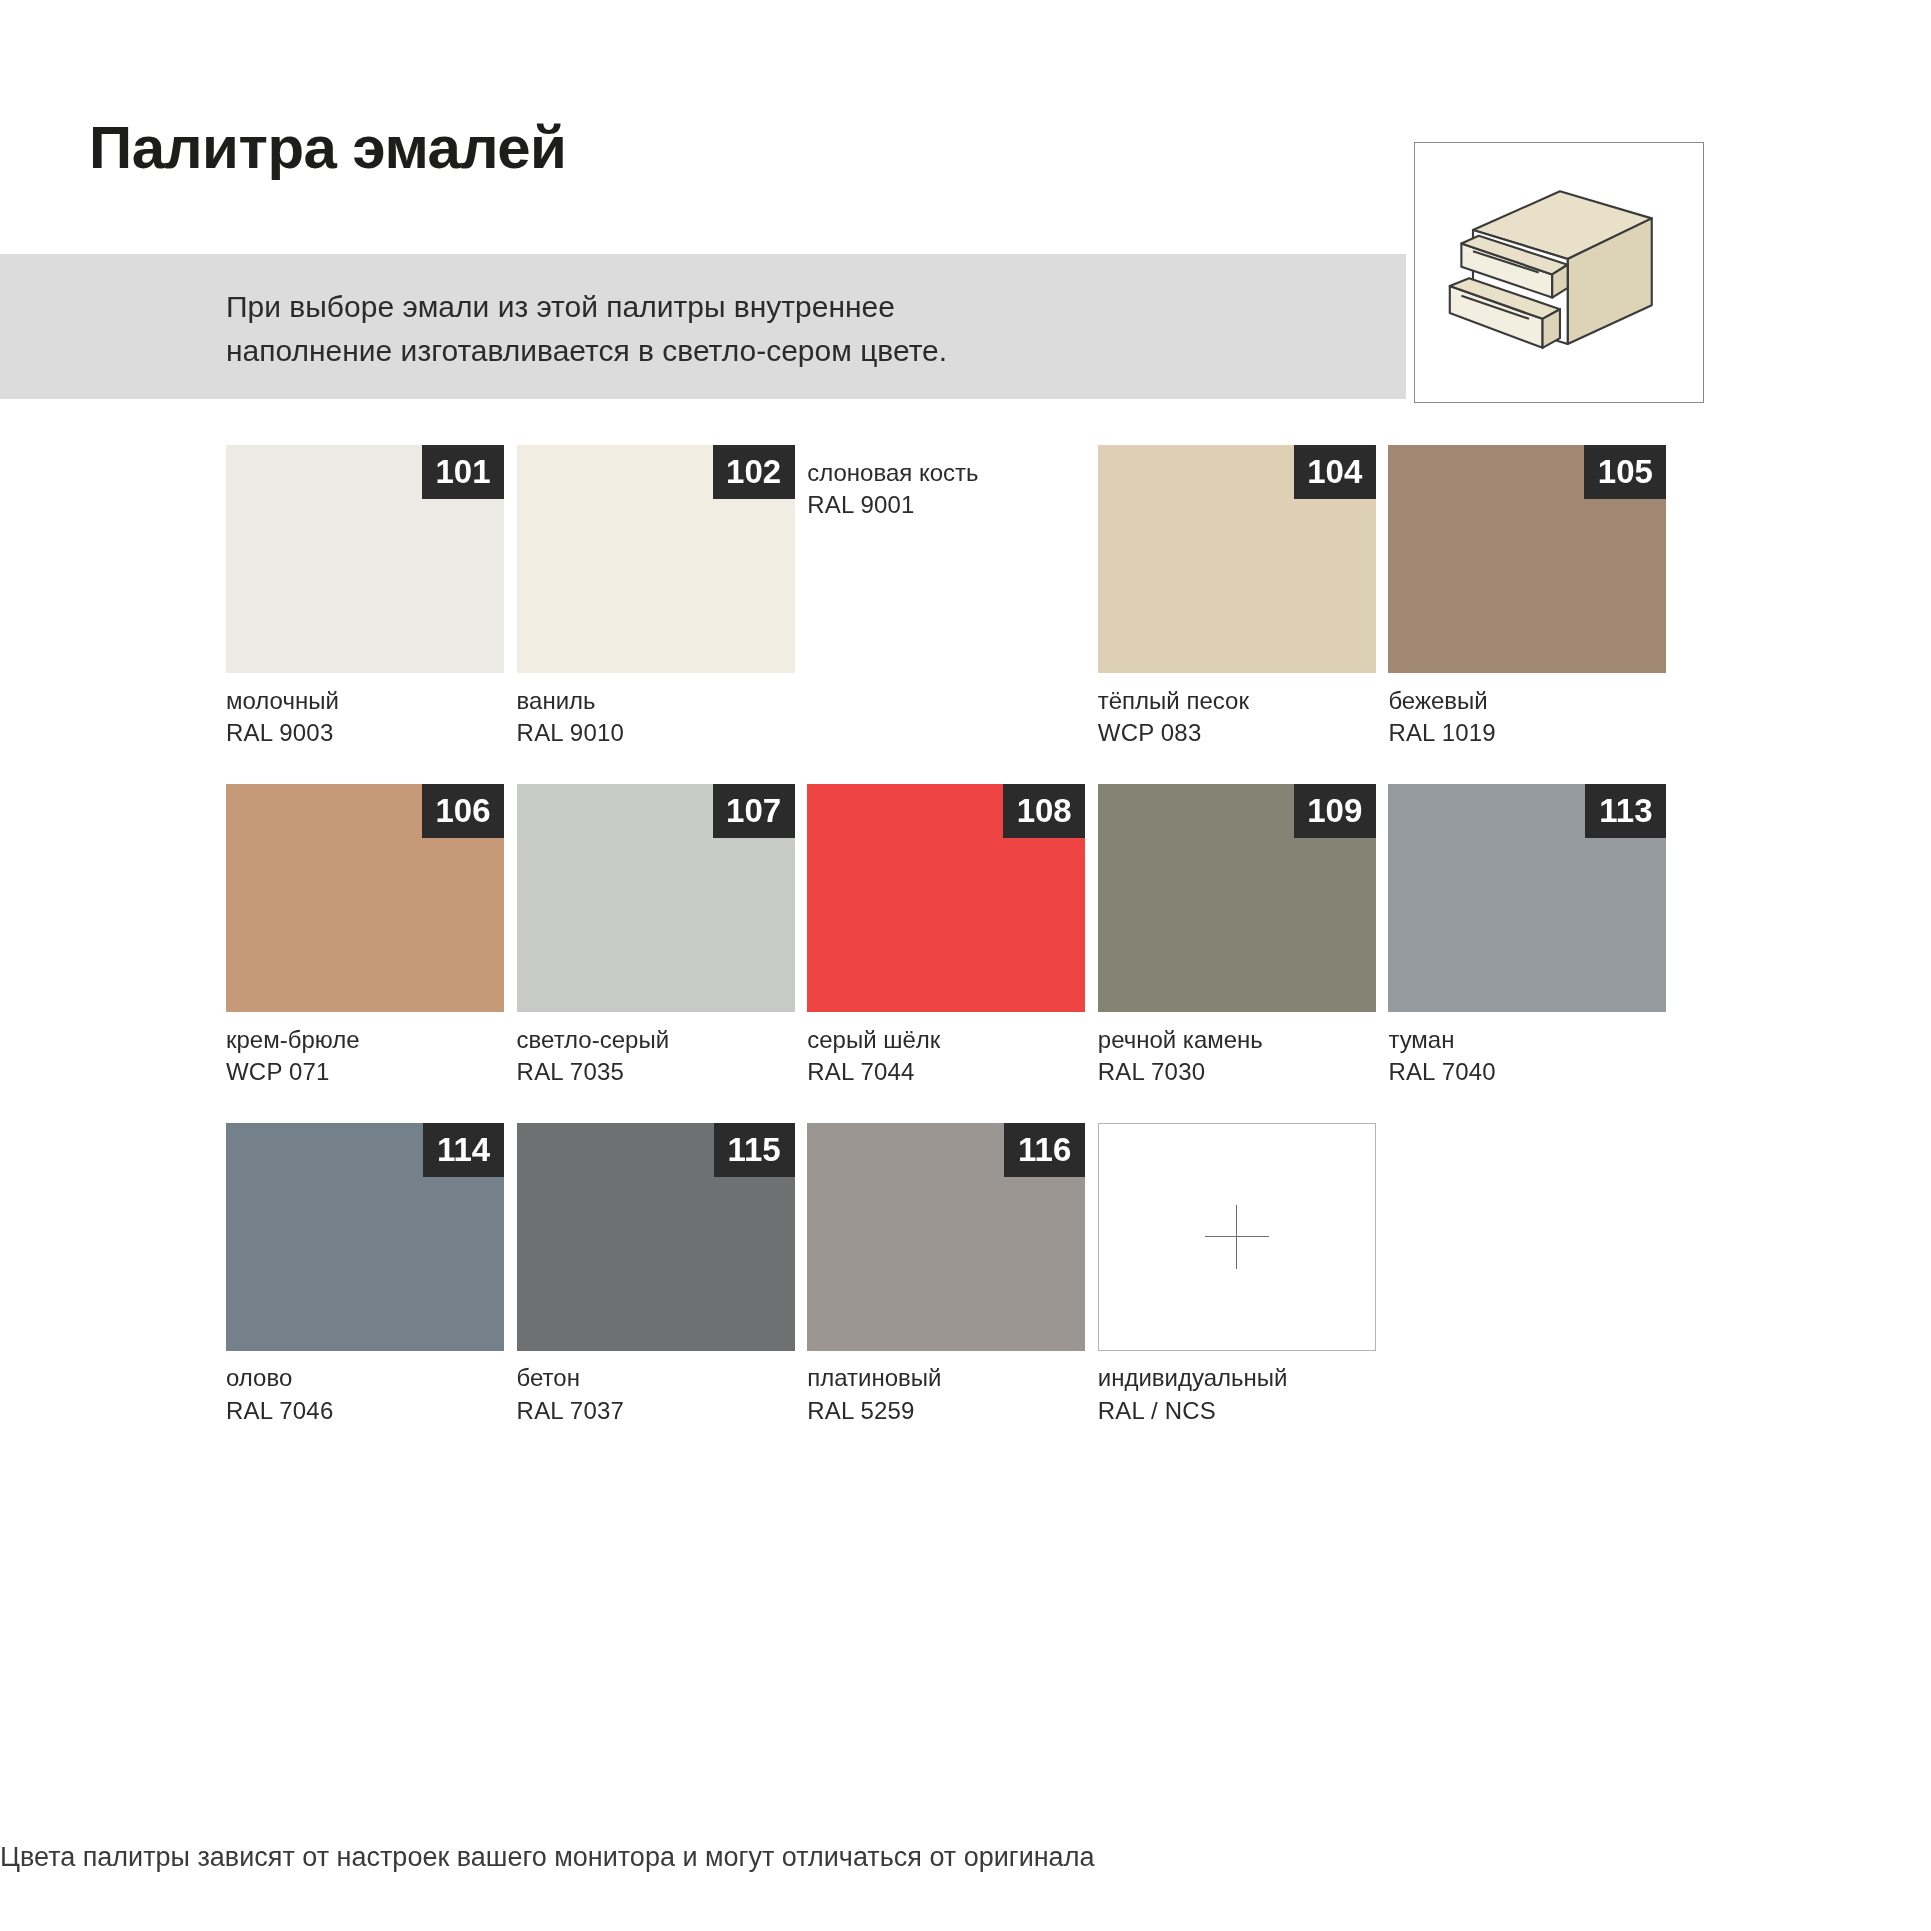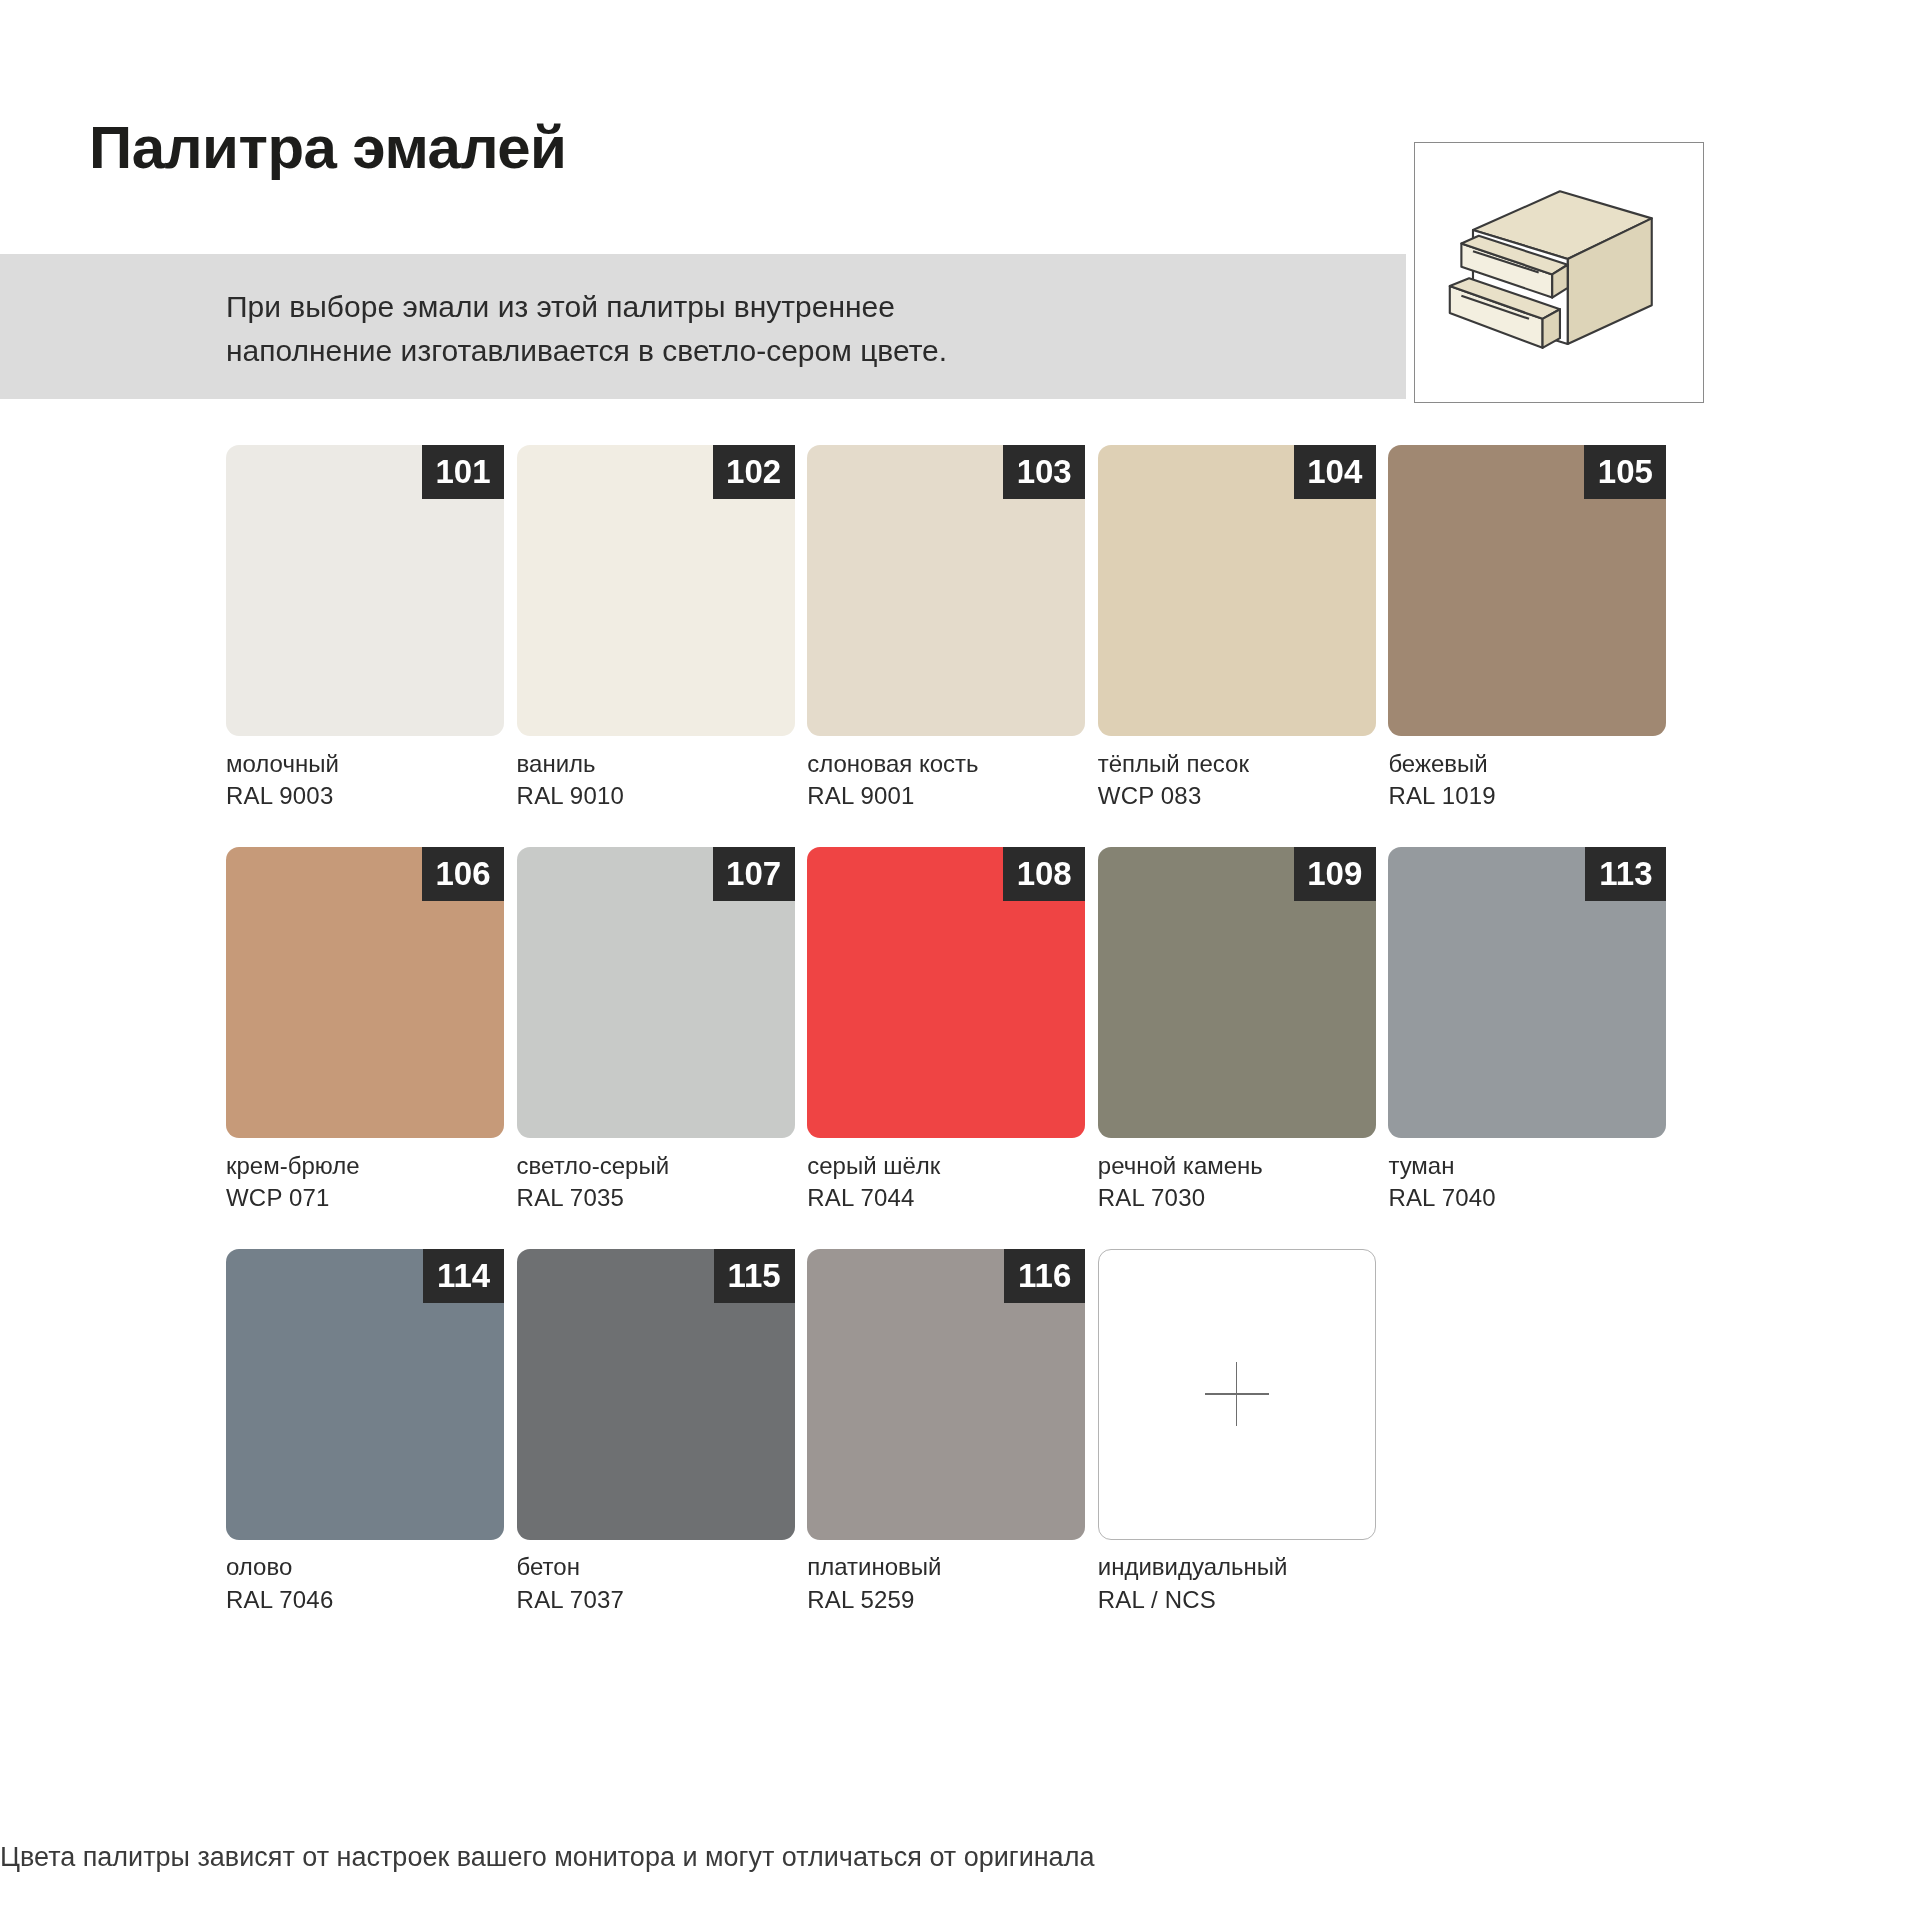--- a/index.html
+++ b/index.html
@@ -69,22 +69,21 @@
     display: flex;
     gap: 12.6px;
     margin-bottom: 35px;
   }
   .cell {
     width: 278px;
   }
   .chip {
     position: relative;
     width: 278px;
-    height: 291px;
-    border-radius: 13px;
+    height: 228px;
   }
   .chip.custom {
     border: 1.4px solid #b4b4b4;
     background: #ffffff;
   }
   .badge {
     position: absolute;
     top: 0;
     right: 0;
     min-width: 81px;
@@ -183,23 +182,20 @@
       <div class="cell">
         <div class="chip" id="c102" style="background: rgb(241, 237, 227);">
           <div class="badge">102</div>
         </div>
         <div class="caption">
           <span>ваниль</span>
           <span class="code">RAL 9010</span>
         </div>
       </div>
       <div class="cell">
-        <div class="chip" id="c103" style="background: rgb(228, 219, 203);">
-          <div class="badge">103</div>
-        </div>
         <div class="caption">
           <span>слоновая кость</span>
           <span class="code">RAL 9001</span>
         </div>
       </div>
       <div class="cell">
         <div class="chip" id="c104" style="background: rgb(222, 208, 181);">
           <div class="badge">104</div>
         </div>
         <div class="caption">

